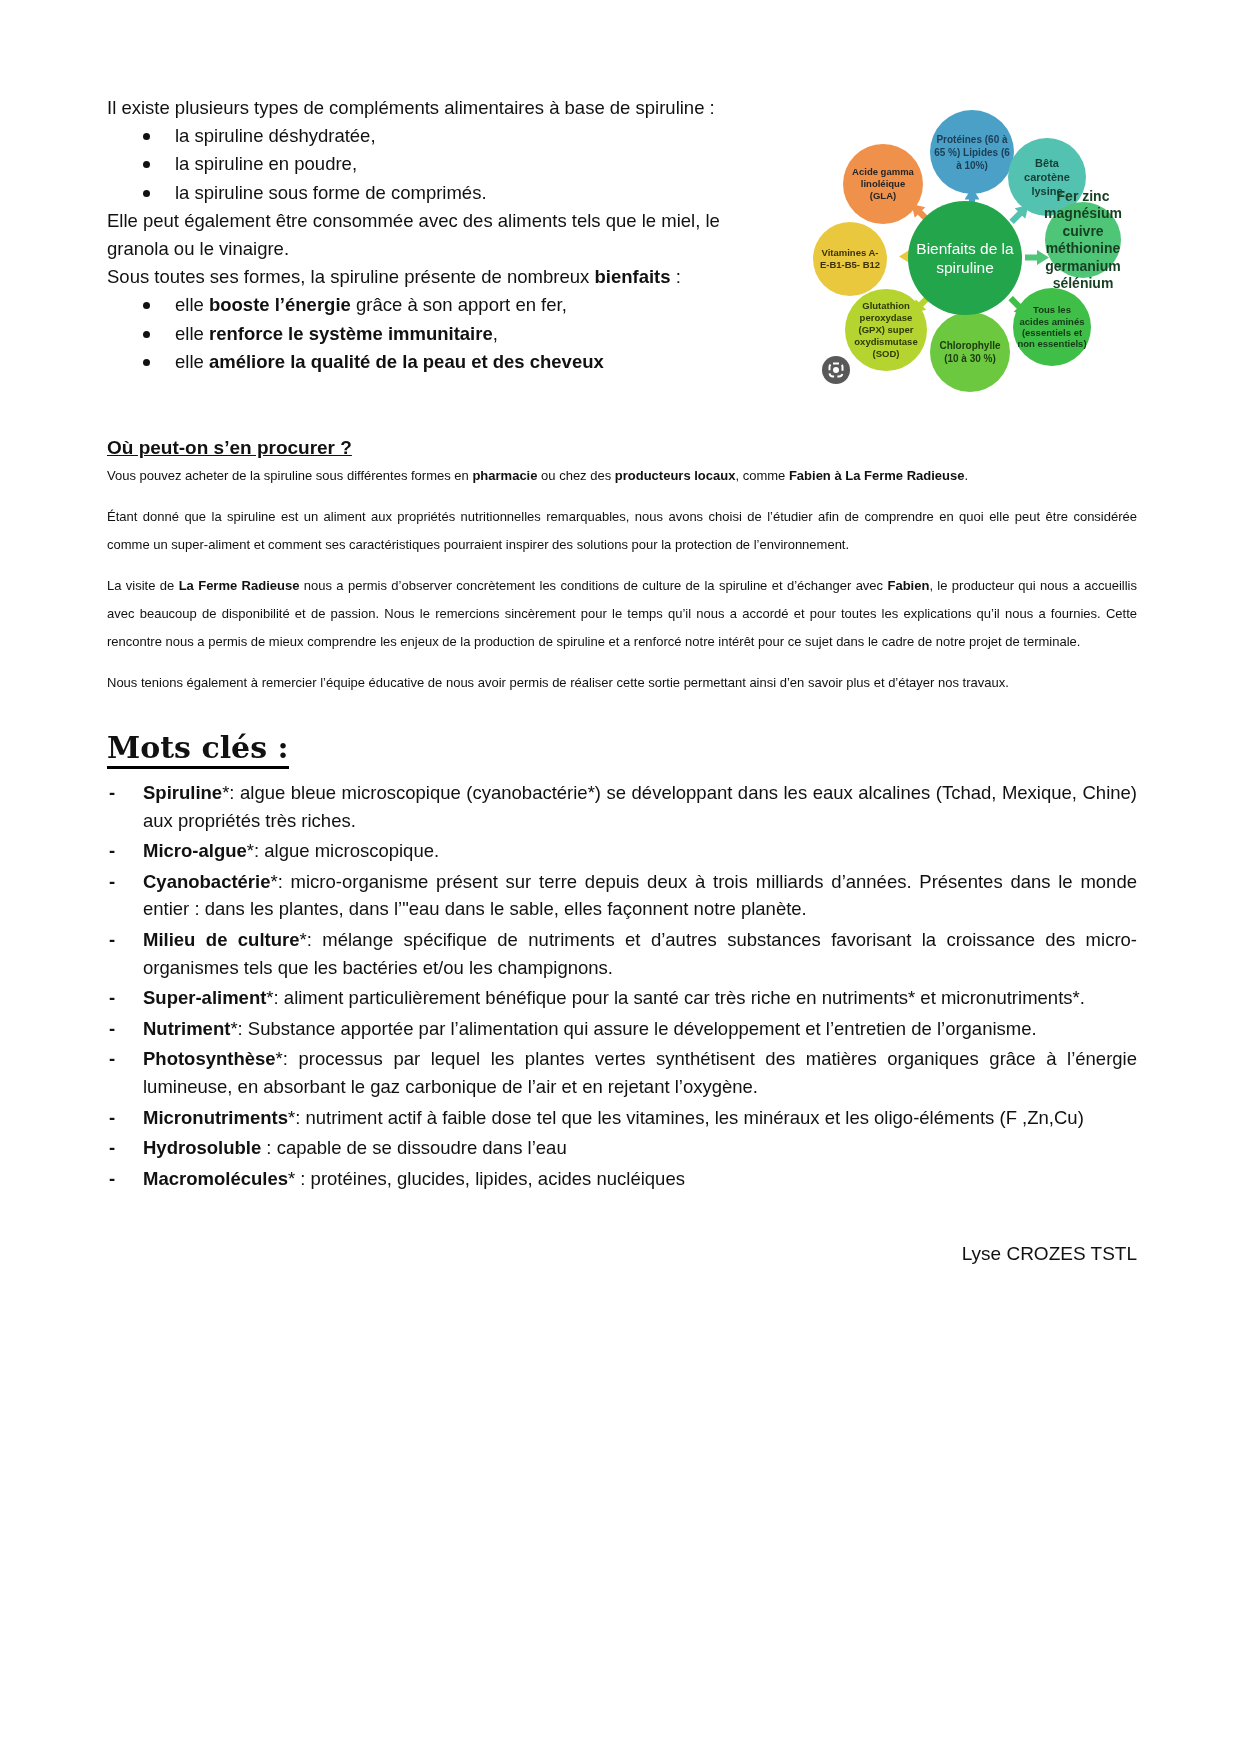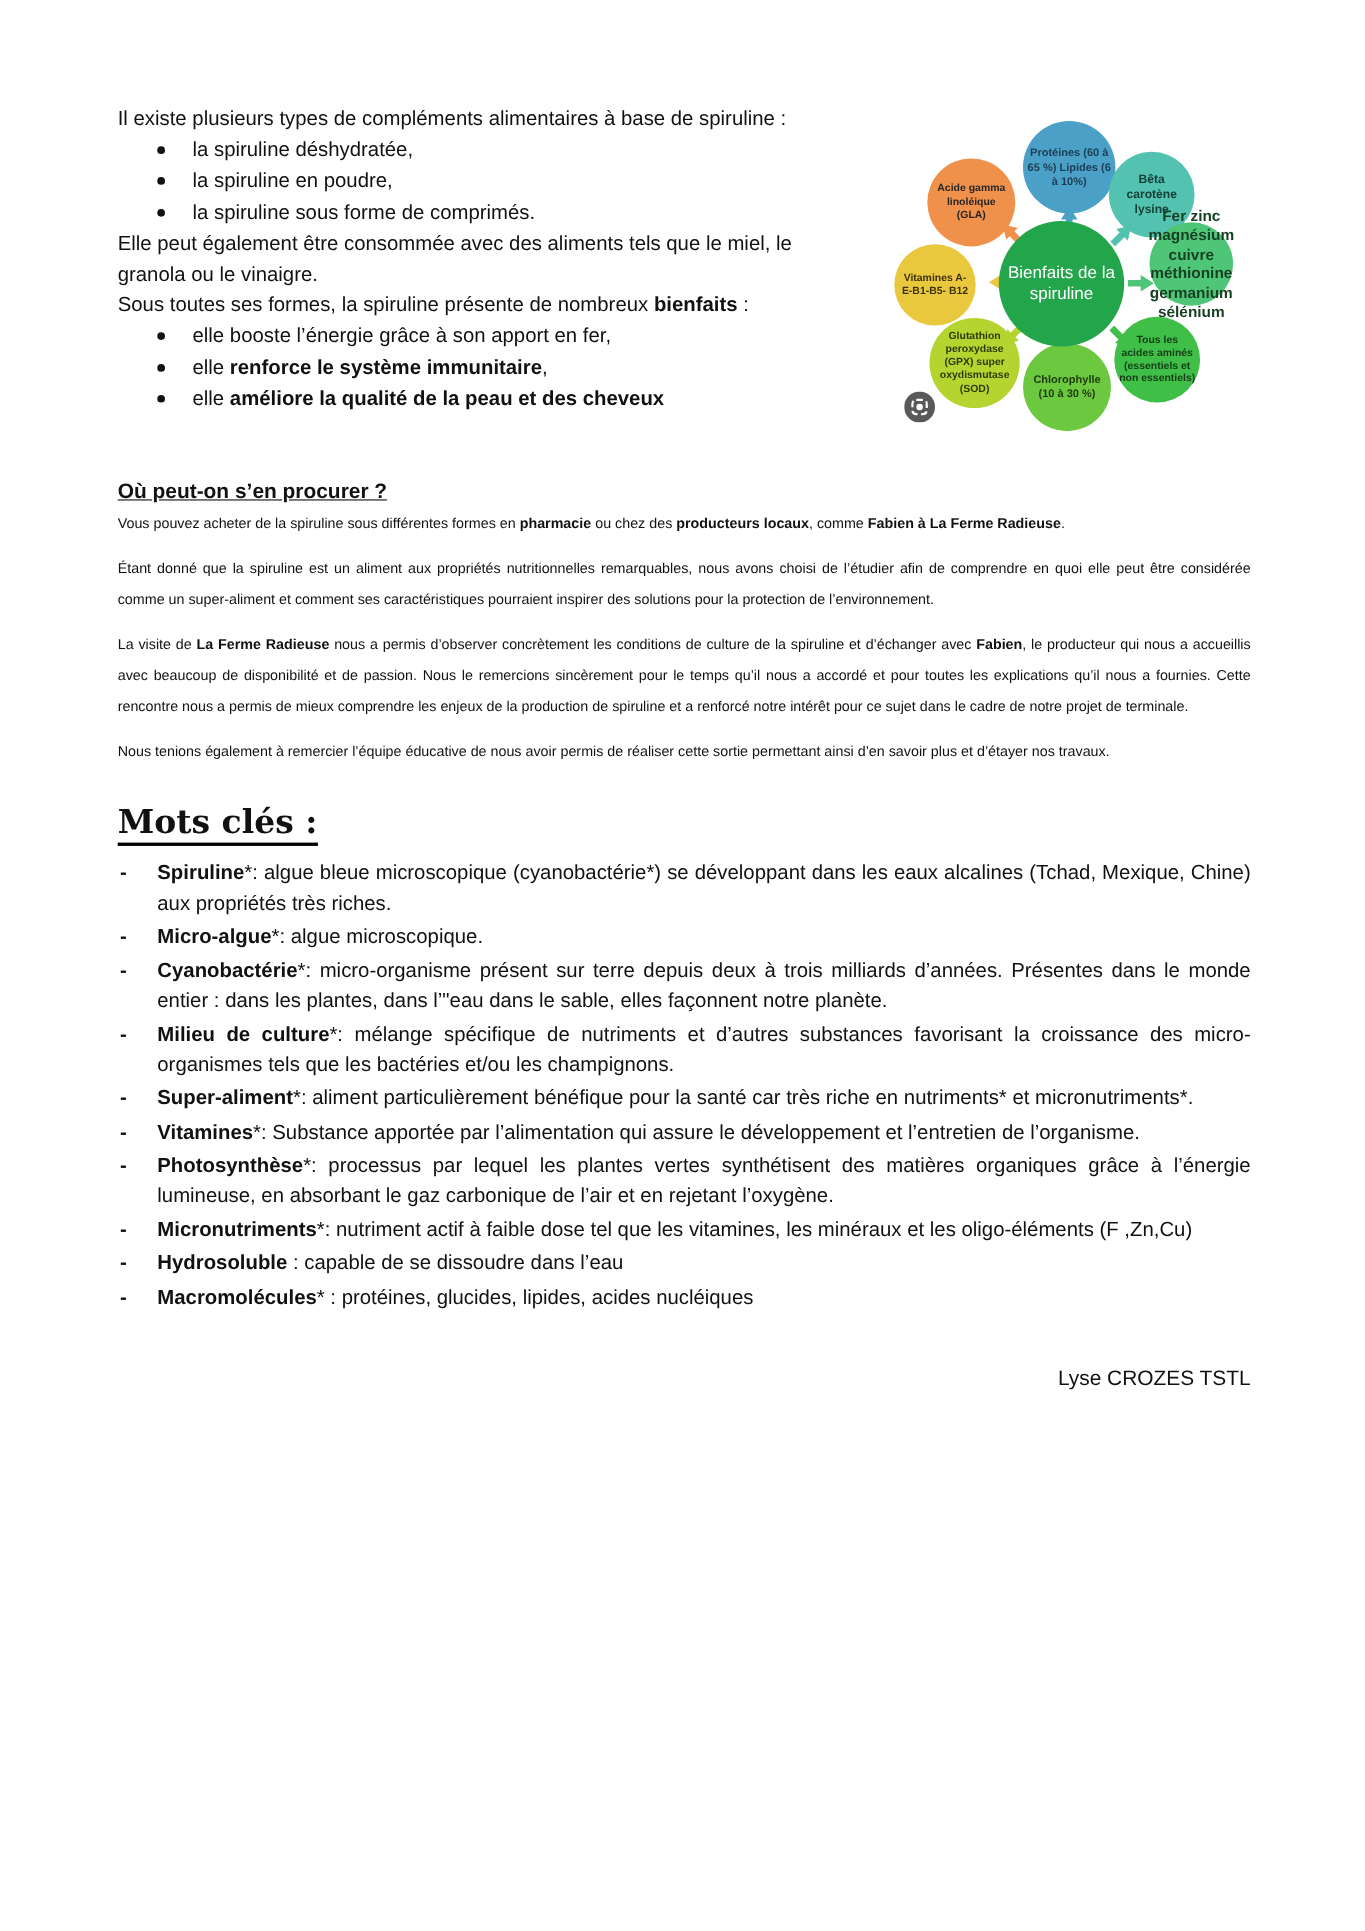--- a/index.html
+++ b/index.html
@@ -115,42 +115,42 @@
     <div class="iline">Il existe plusieurs types de compléments alimentaires à base de spiruline :</div>
     <ul class="blist">
       <li><span>la spiruline déshydratée,</span></li>
       <li><span>la spiruline en poudre,</span></li>
       <li><span>la spiruline sous forme de comprimés.</span></li>
     </ul>
     <div class="iline">Elle peut également être consommée avec des aliments tels que le miel, le</div>
     <div class="iline">granola ou le vinaigre.</div>
     <div class="iline"><span>Sous toutes ses formes, la spiruline présente de nombreux </span><span style="font-weight: 700;">bienfaits</span><span> :</span></div>
     <ul class="blist">
-      <li><span><span>elle </span><span style="font-weight: 400;">booste l’énergie</span><span> grâce à son apport en fer,</span></span></li>
+      <li><span><span>elle </span><span style="font-weight: 700;">booste l’énergie</span><span> grâce à son apport en fer,</span></span></li>
       <li><span><span>elle </span><span style="font-weight: 700;">renforce le système immunitaire</span><span>,</span></span></li>
       <li><span><span>elle </span><span style="font-weight: 700;">améliore la qualité de la peau et des cheveux</span></span></li>
     </ul>
 
     <div class="h-underline h-where">Où peut-on s’en procurer ?</div>
     <p class="para"><span>Vous pouvez acheter de la spiruline sous différentes formes en </span><span style="font-weight: 700;">pharmacie</span><span> ou chez des </span><span style="font-weight: 700;">producteurs locaux</span><span>, comme </span><span style="font-weight: 700;">Fabien à La Ferme Radieuse</span><span>.</span></p>
 
     <p class="para">Étant donné que la spiruline est un aliment aux propriétés nutritionnelles remarquables, nous avons choisi de l’étudier afin de comprendre en quoi elle peut être considérée comme un super-aliment et comment ses caractéristiques pourraient inspirer des solutions pour la protection de l’environnement.</p>
     <p class="para"><span>La visite de </span><span style="font-weight: 700;">La Ferme Radieuse</span><span> nous a permis d’observer concrètement les conditions de culture de la spiruline et d’échanger avec </span><span style="font-weight: 700;">Fabien</span><span>, le producteur qui nous a accueillis avec beaucoup de disponibilité et de passion. Nous le remercions sincèrement pour le temps qu’il nous a accordé et pour toutes les explications qu’il nous a fournies. Cette rencontre nous a permis de mieux comprendre les enjeux de la production de spiruline et a renforcé notre intérêt pour ce sujet dans le cadre de notre projet de terminale.</span></p>
     <p class="para">Nous tenions également à remercier l’équipe éducative de nous avoir permis de réaliser cette sortie permettant ainsi d’en savoir plus et d’étayer nos travaux.</p>
 
     <div>
       <span class="mots-title">Mots clés :</span>
     </div>
     <ul class="dlist">
       <li><b>Spiruline</b><span>*: algue bleue microscopique (cyanobactérie*) se développant dans les eaux alcalines (Tchad, Mexique, Chine) aux propriétés très riches.</span></li>
       <li><b>Micro-algue</b><span>*: algue microscopique.</span></li>
       <li><b>Cyanobactérie</b><span>*: micro-organisme présent sur terre depuis deux à trois milliards d’années. Présentes dans le monde entier : dans les plantes, dans l’"eau dans le sable, elles façonnent notre planète.</span></li>
       <li><b>Milieu de culture</b><span>*: mélange spécifique de nutriments et d’autres substances favorisant la croissance des micro-organismes tels que les bactéries et/ou les champignons.</span></li>
       <li><b>Super-aliment</b><span>*: aliment particulièrement bénéfique pour la santé car très riche en nutriments* et micronutriments*.</span></li>
-      <li><b>Vitamines</b><span>*: Substance apportée par l’alimentation qui assure le développement et l’entretien de l’organisme.</span></li>
+      <li><b>Nutriment</b><span>*: Substance apportée par l’alimentation qui assure le développement et l’entretien de l’organisme.</span></li>
       <li><b>Photosynthèse</b><span>*: processus par lequel les plantes vertes synthétisent des matières organiques grâce à l’énergie lumineuse, en absorbant le gaz carbonique de l’air et en rejetant l’oxygène.</span></li>
       <li><b>Micronutriments</b><span>*: nutriment actif à faible dose tel que les vitamines, les minéraux et les oligo-éléments (F ,Zn,Cu)</span></li>
       <li><b>Hydrosoluble</b><span> : capable de se dissoudre dans l’eau</span></li>
       <li><b>Macromolécules</b><span>* : protéines, glucides, lipides, acides nucléiques</span></li>
     </ul>
 
     <div class="signature">Lyse CROZES TSTL</div>
   </div>
 </div>
 

